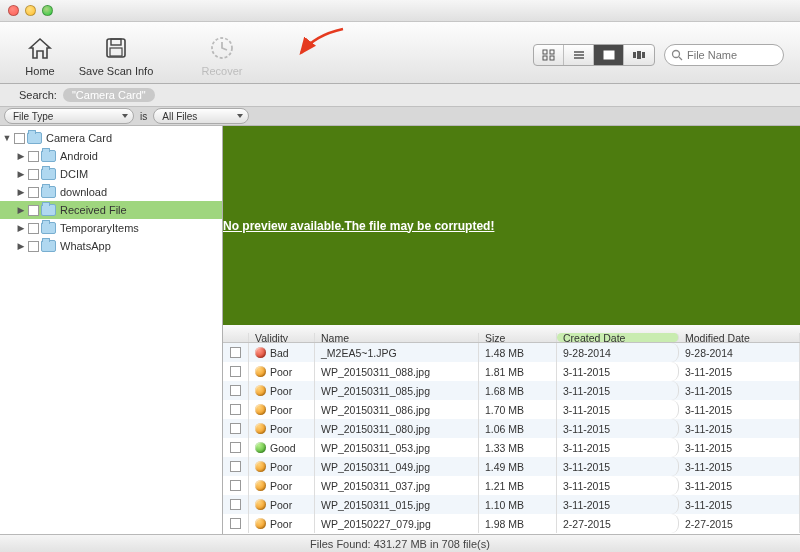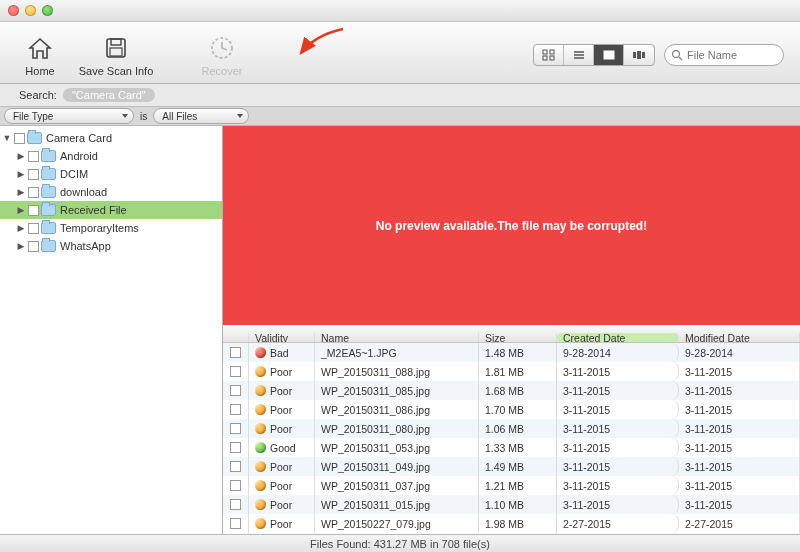--- a/index.html
+++ b/index.html
@@ -50,21 +50,21 @@
 .tree { width: 223px; border-right: 1px solid #b0b0b0; background: #fff; overflow: auto; padding-top: 3px; }
 .node { display: flex; align-items: center; height: 18px; font-size: 11px; cursor: pointer; }
 .node .tw { width: 10px; text-align: center; color: #555; font-size: 9px; }
 .node .cb { width: 11px; height: 11px; border: 1px solid #999; background: #fff; margin: 0 2px; flex-shrink: 0; }
 .fold { width: 15px; height: 12px; background: #b0d8f0; border: 1px solid #78aed0; border-radius: 2px; margin-right: 4px; position: relative; flex-shrink: 0; }
 .fold::before { content: ""; position: absolute; top: -3px; left: 0; width: 6px; height: 3px; background: #b0d8f0; border: 1px solid #78aed0; border-bottom: none; border-radius: 1px 1px 0 0; }
 .node.sel { background: #9fd67e; }
 
 
 .right { flex: 1; display: flex; flex-direction: column; }
-.preview { flex: 0 0 199px; background: #ef4444; color: #fff; display: flex; align-items: center; justify-content: center; font-size: 12px; font-weight: 600; }
+.preview { flex: 0 0 199px; background: #4d7c0f; color: #fff; display: flex; align-items: center; font-size: 12px; font-weight: 600; text-decoration: underline; }
 
 .filelist { flex: 1; overflow: hidden; background: #fff; }
 .hdr { display: flex; height: 18px; background: linear-gradient(#fafafa,#e5e5e5); border-bottom: 1px solid #c3c3c3; }
 .hdr > div, .row > div { border-right: 1px solid #ddd; padding: 2px 6px; font-size: 10.5px; overflow: hidden; white-space: nowrap; display: flex; align-items: center; }
 .hdr > div { color: #333; font-weight: 400; margin-top: 8px; }
 .col-cb { width: 26px; justify-content: center; }
 .col-val { width: 66px; }
 .col-name { width: 164px; }
 .col-size { width: 78px; }
 .col-cd { width: 122px; border-radius: 8px; }

